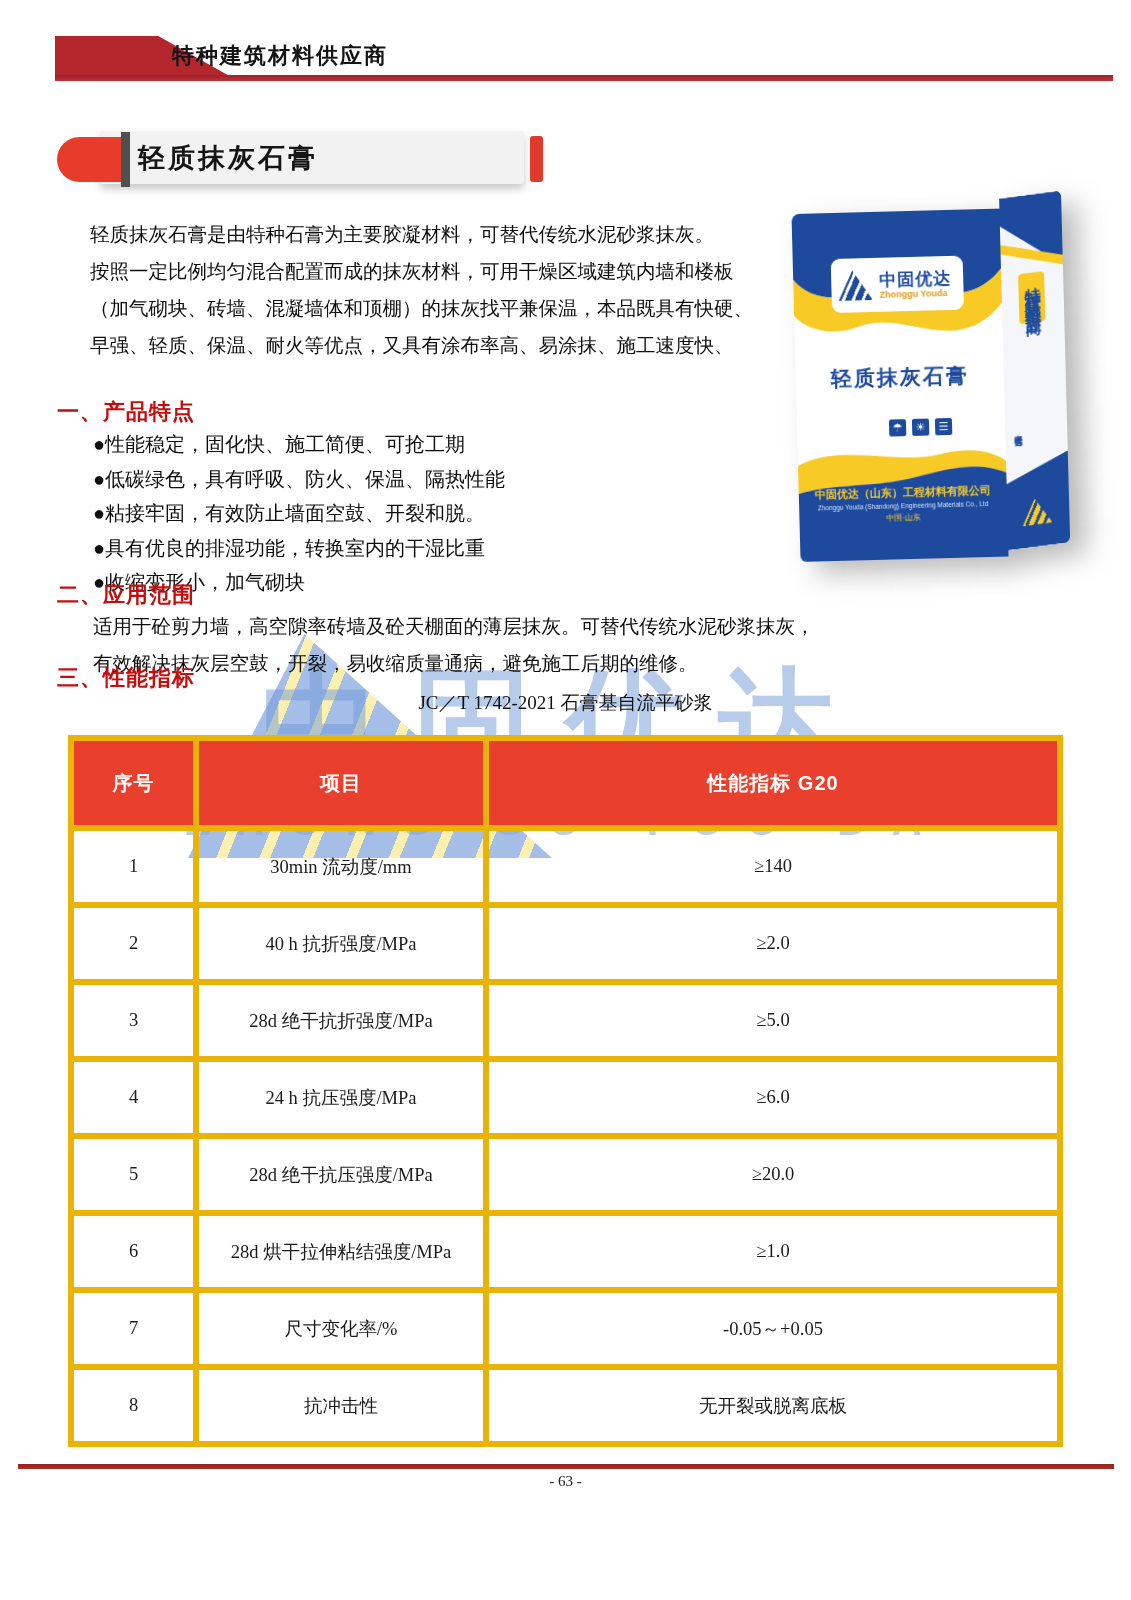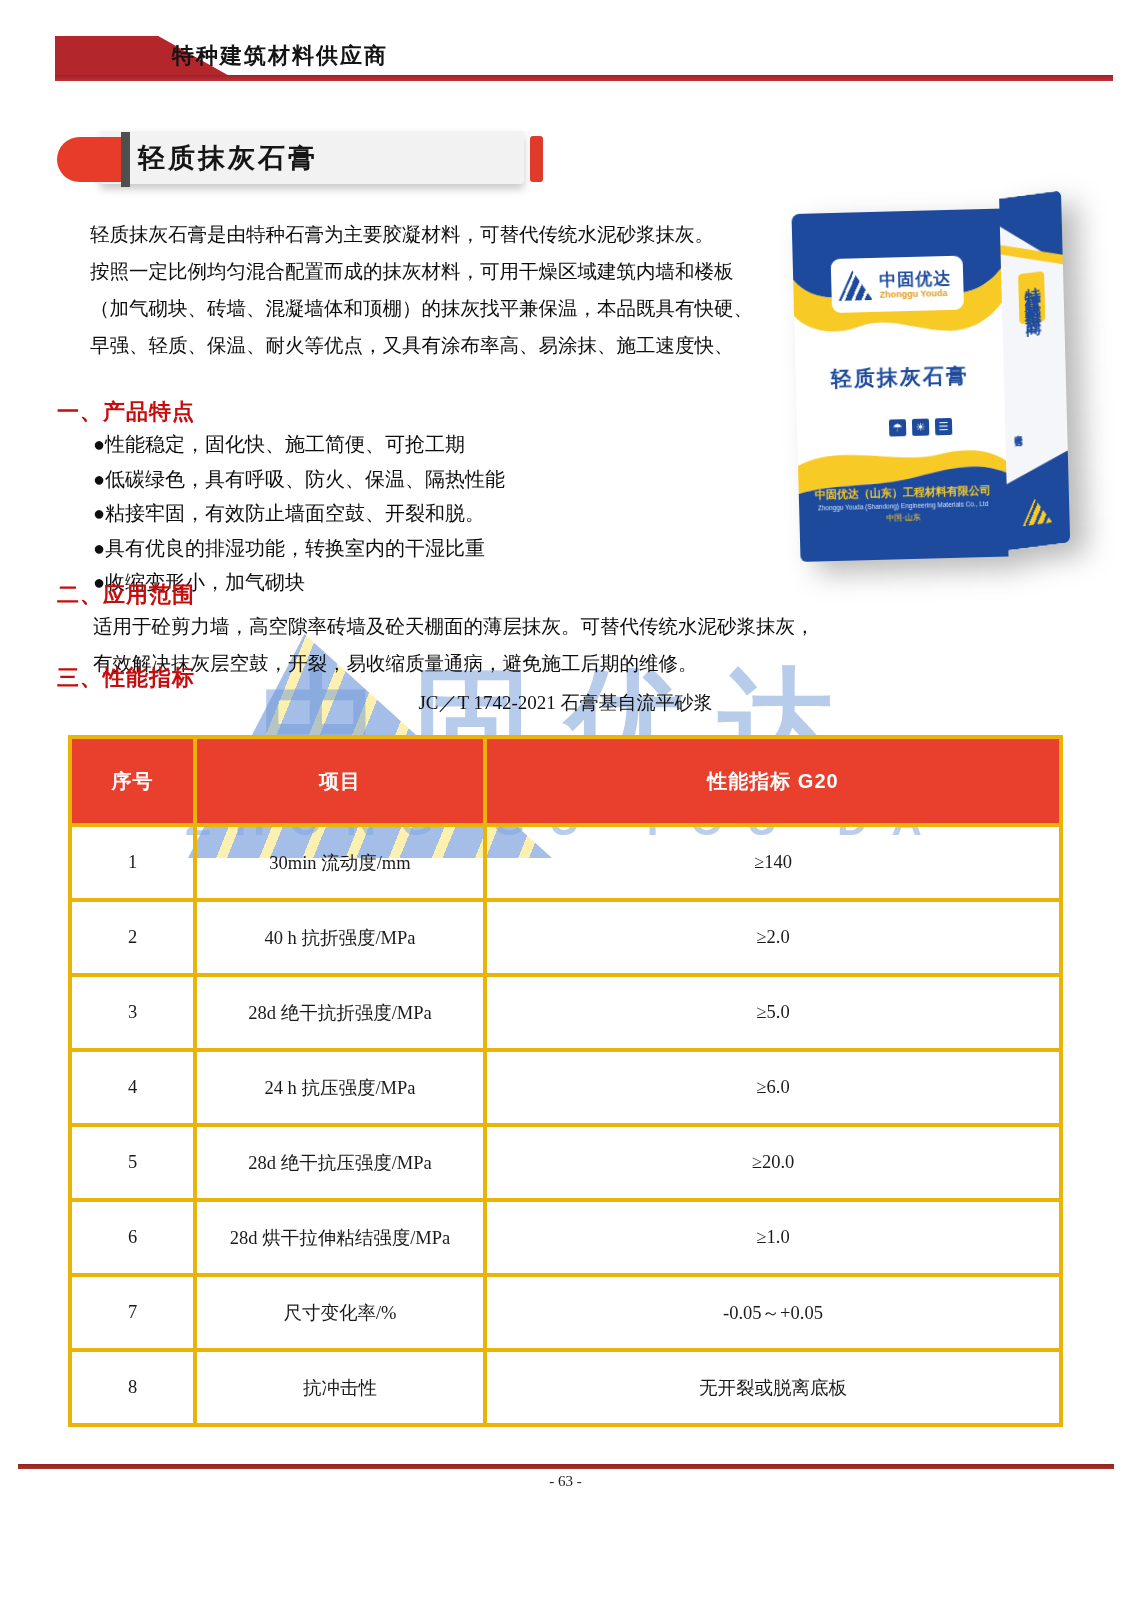--- a/index.html
+++ b/index.html
@@ -40,21 +40,21 @@
   .wm-cn{position:absolute;left:0;top:645px;width:100%;text-align:center;font-size:118px;font-weight:700;
          color:rgba(112,152,216,.5);letter-spacing:34px;white-space:nowrap;}
   .wm-en{position:absolute;left:0;top:797px;width:100%;text-align:center;font-size:42px;font-weight:700;
          color:rgba(128,166,222,.55);letter-spacing:24px;white-space:nowrap;}
 
   
   .table-title{position:absolute;left:68px;top:690px;width:995px;text-align:center;z-index:2;
                font-family:"Liberation Serif",serif;font-size:19px;color:#111;}
   .perf-table{position:absolute;left:68px;top:735px;width:995px;z-index:2;border-collapse:collapse;
               table-layout:fixed;font-family:"Liberation Serif",serif;}
-  .perf-table th,.perf-table td{border:4px solid #eab308;text-align:center;vertical-align:middle;}
+  .perf-table th,.perf-table td{border:6px solid #eab308;text-align:center;vertical-align:middle;}
   .perf-table thead th{height:82px;background:#e9402d;color:#ffffff;
                        font-family:"Liberation Sans",sans-serif;font-weight:700;font-size:20px;letter-spacing:1px;}
   .perf-table tbody td{height:69px;font-size:18.5px;color:#1a1a1a;background:transparent;}
   .col-no{width:125px;}.col-item{width:290px;}
 
   
   .footer-line{position:absolute;left:18px;top:1464px;width:1096px;height:5px;
                background:linear-gradient(180deg,#8f231e,#ad3029);}
   .page-num{position:absolute;left:0;top:1473px;width:100%;text-align:center;
             font-family:"Liberation Serif",serif;font-size:15px;color:#222;}

